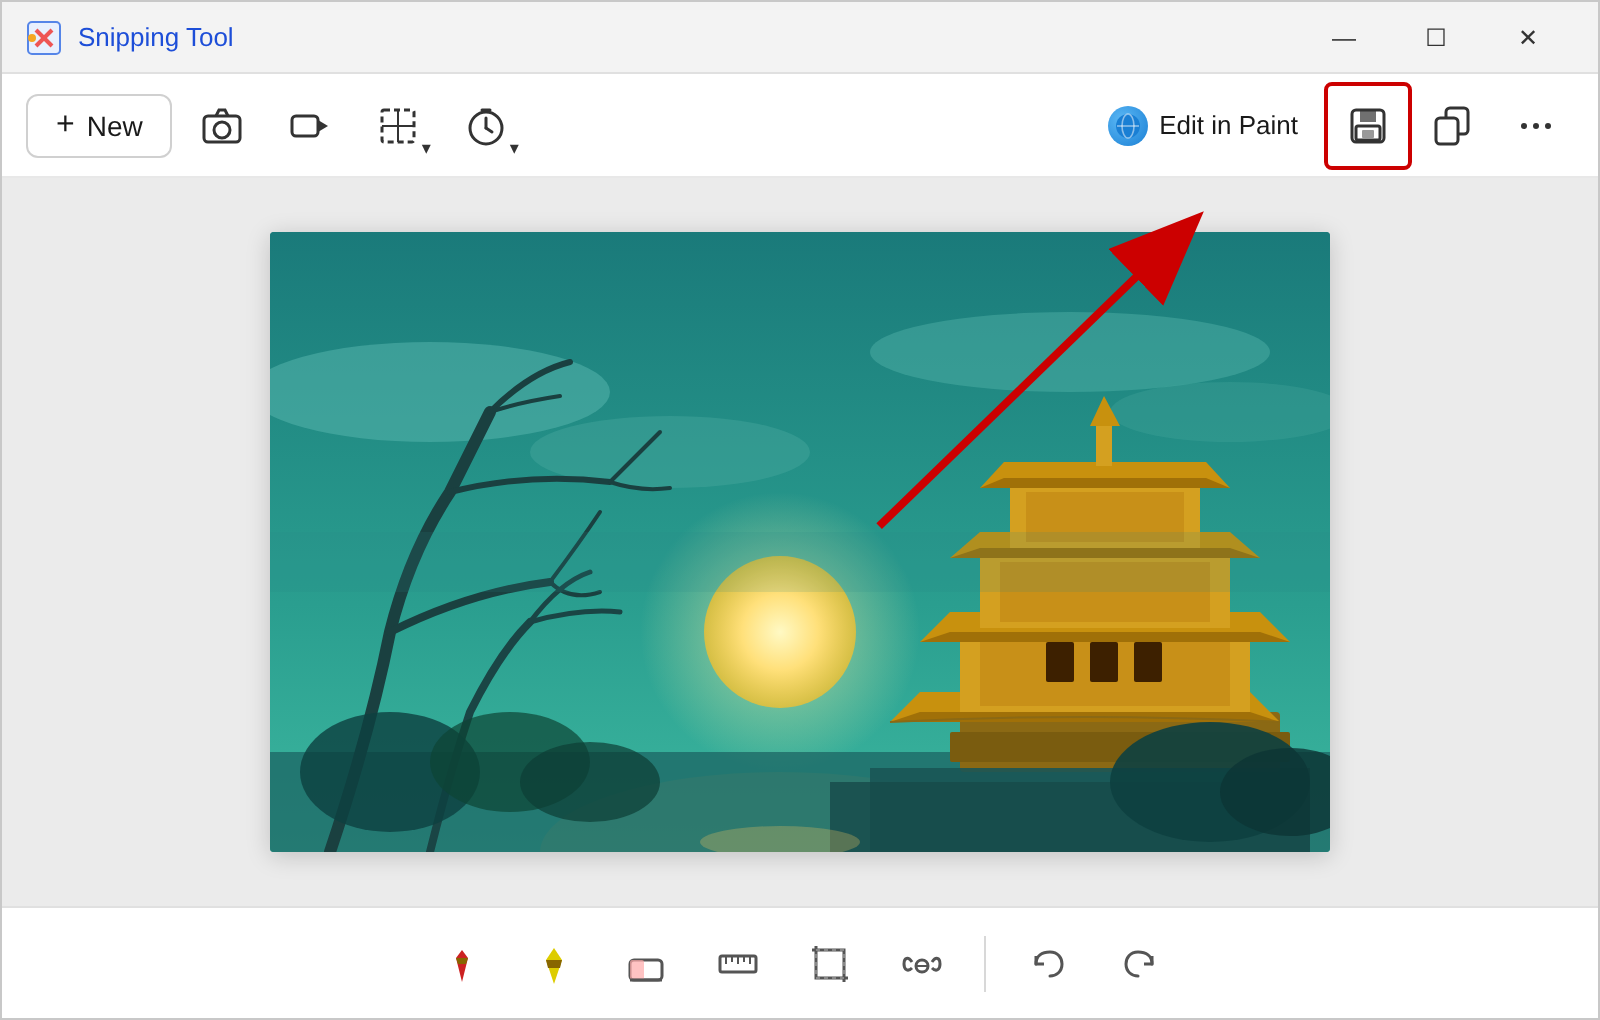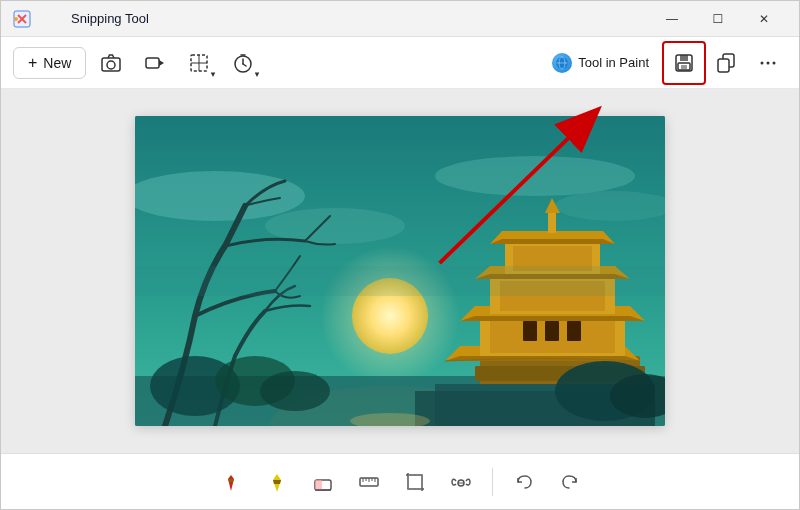--- a/index.html
+++ b/index.html
@@ -35,23 +35,22 @@
       width: 18px;
       height: 18px;
       margin-right: 8px;
       display: flex;
       align-items: center;
       justify-content: center;
       font-size: 14px;
     }
     .title-bar-text {
       font-size: 13px;
-      color: #0f172a;
+      color: #1d4ed8;
       flex: 1;
-      margin-left: 32px;
     }
     .window-controls {
       display: flex;
       gap: 0;
     }
     .window-control-btn {
       width: 46px;
       height: 32px;
       display: flex;
       align-items: center;
@@ -279,21 +278,21 @@
     <div class="toolbar-right">
 
       <button class="edit-in-paint-btn">
         <div class="paint-globe">
           <svg width="14" height="14" viewBox="0 0 14 14">
             <circle cx="7" cy="7" r="6" fill="#1a7fd4"></circle>
             <ellipse cx="7" cy="7" rx="3" ry="6" fill="none" stroke="rgba(255,255,255,0.5)" stroke-width="0.8"></ellipse>
             <line x1="1.5" y1="7" x2="12.5" y2="7" stroke="rgba(255,255,255,0.5)" stroke-width="0.8"></line>
           </svg>
         </div>
-        <span>Tool in Paint</span>
+        <span>Edit in Paint</span>
       </button>
 
       <div class="save-btn-wrapper">
         <div class="save-btn-highlight"></div>
         <button class="save-btn">
           <svg width="20" height="20" viewBox="0 0 20 20">
             <rect x="2" y="2" width="16" height="16" rx="2" fill="none" stroke="#333" stroke-width="1.5"></rect>
             <rect x="6" y="2" width="8" height="6" rx="0" fill="#333" opacity="0.7"></rect>
             <rect x="4" y="10" width="12" height="7" rx="1" fill="none" stroke="#333" stroke-width="1.5"></rect>
             <rect x="7" y="12" width="6" height="4" rx="0.5" fill="#333" opacity="0.5"></rect>

